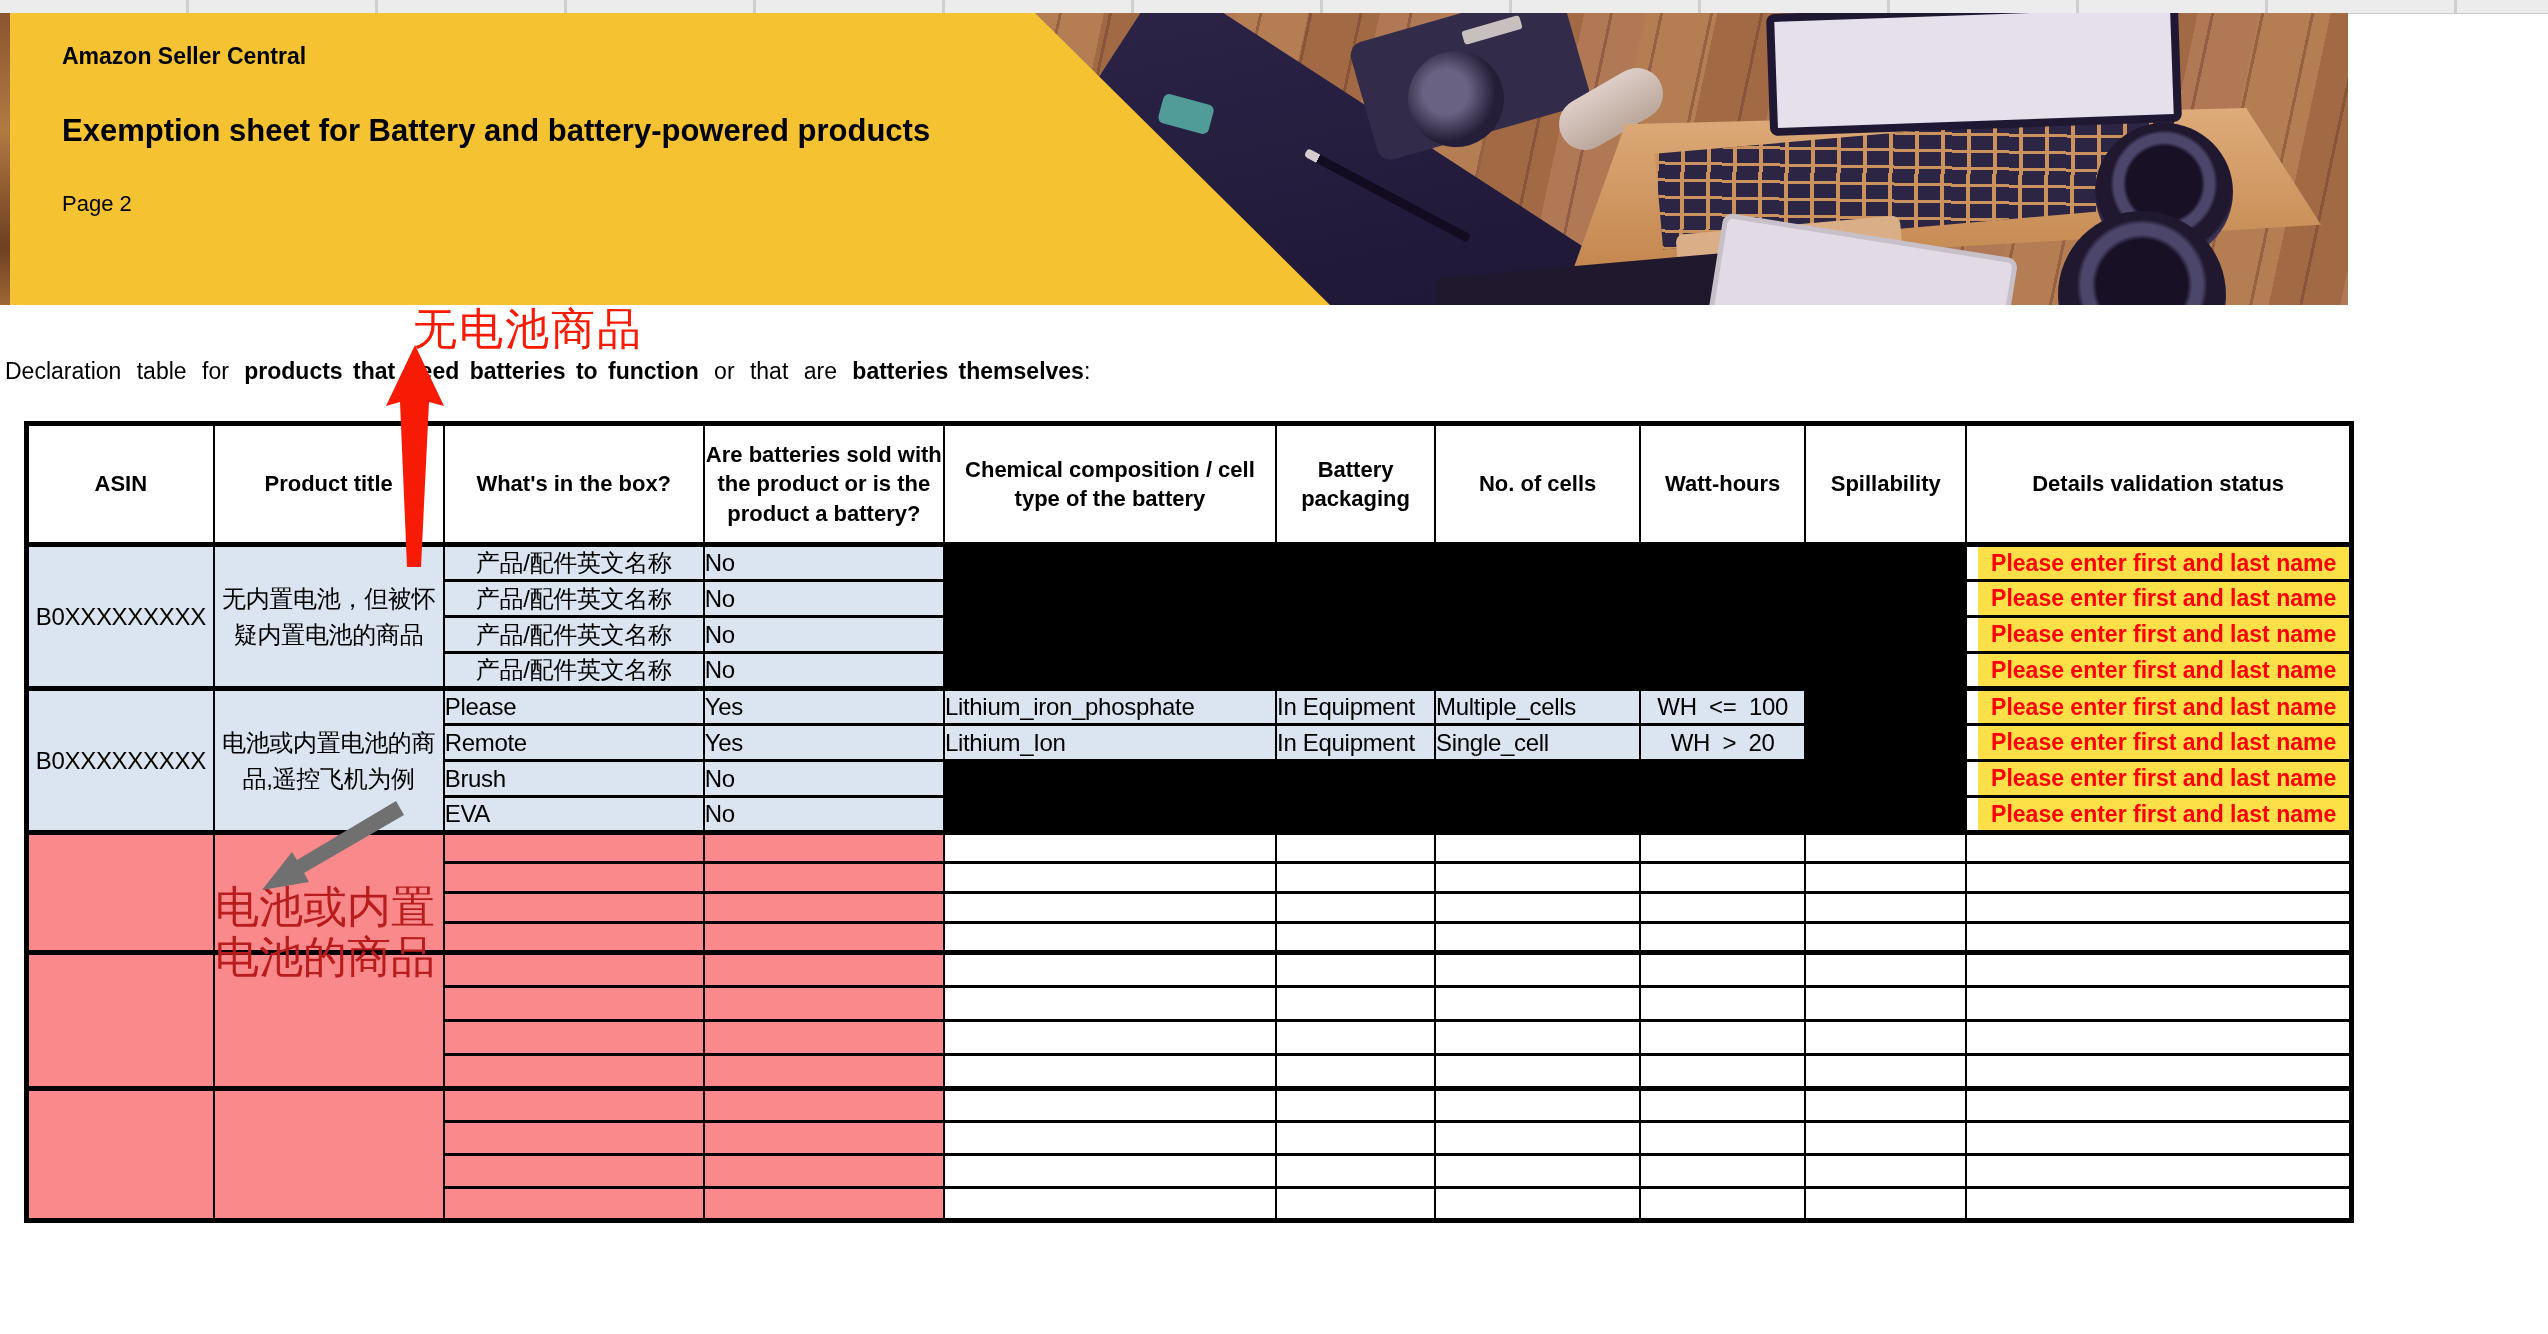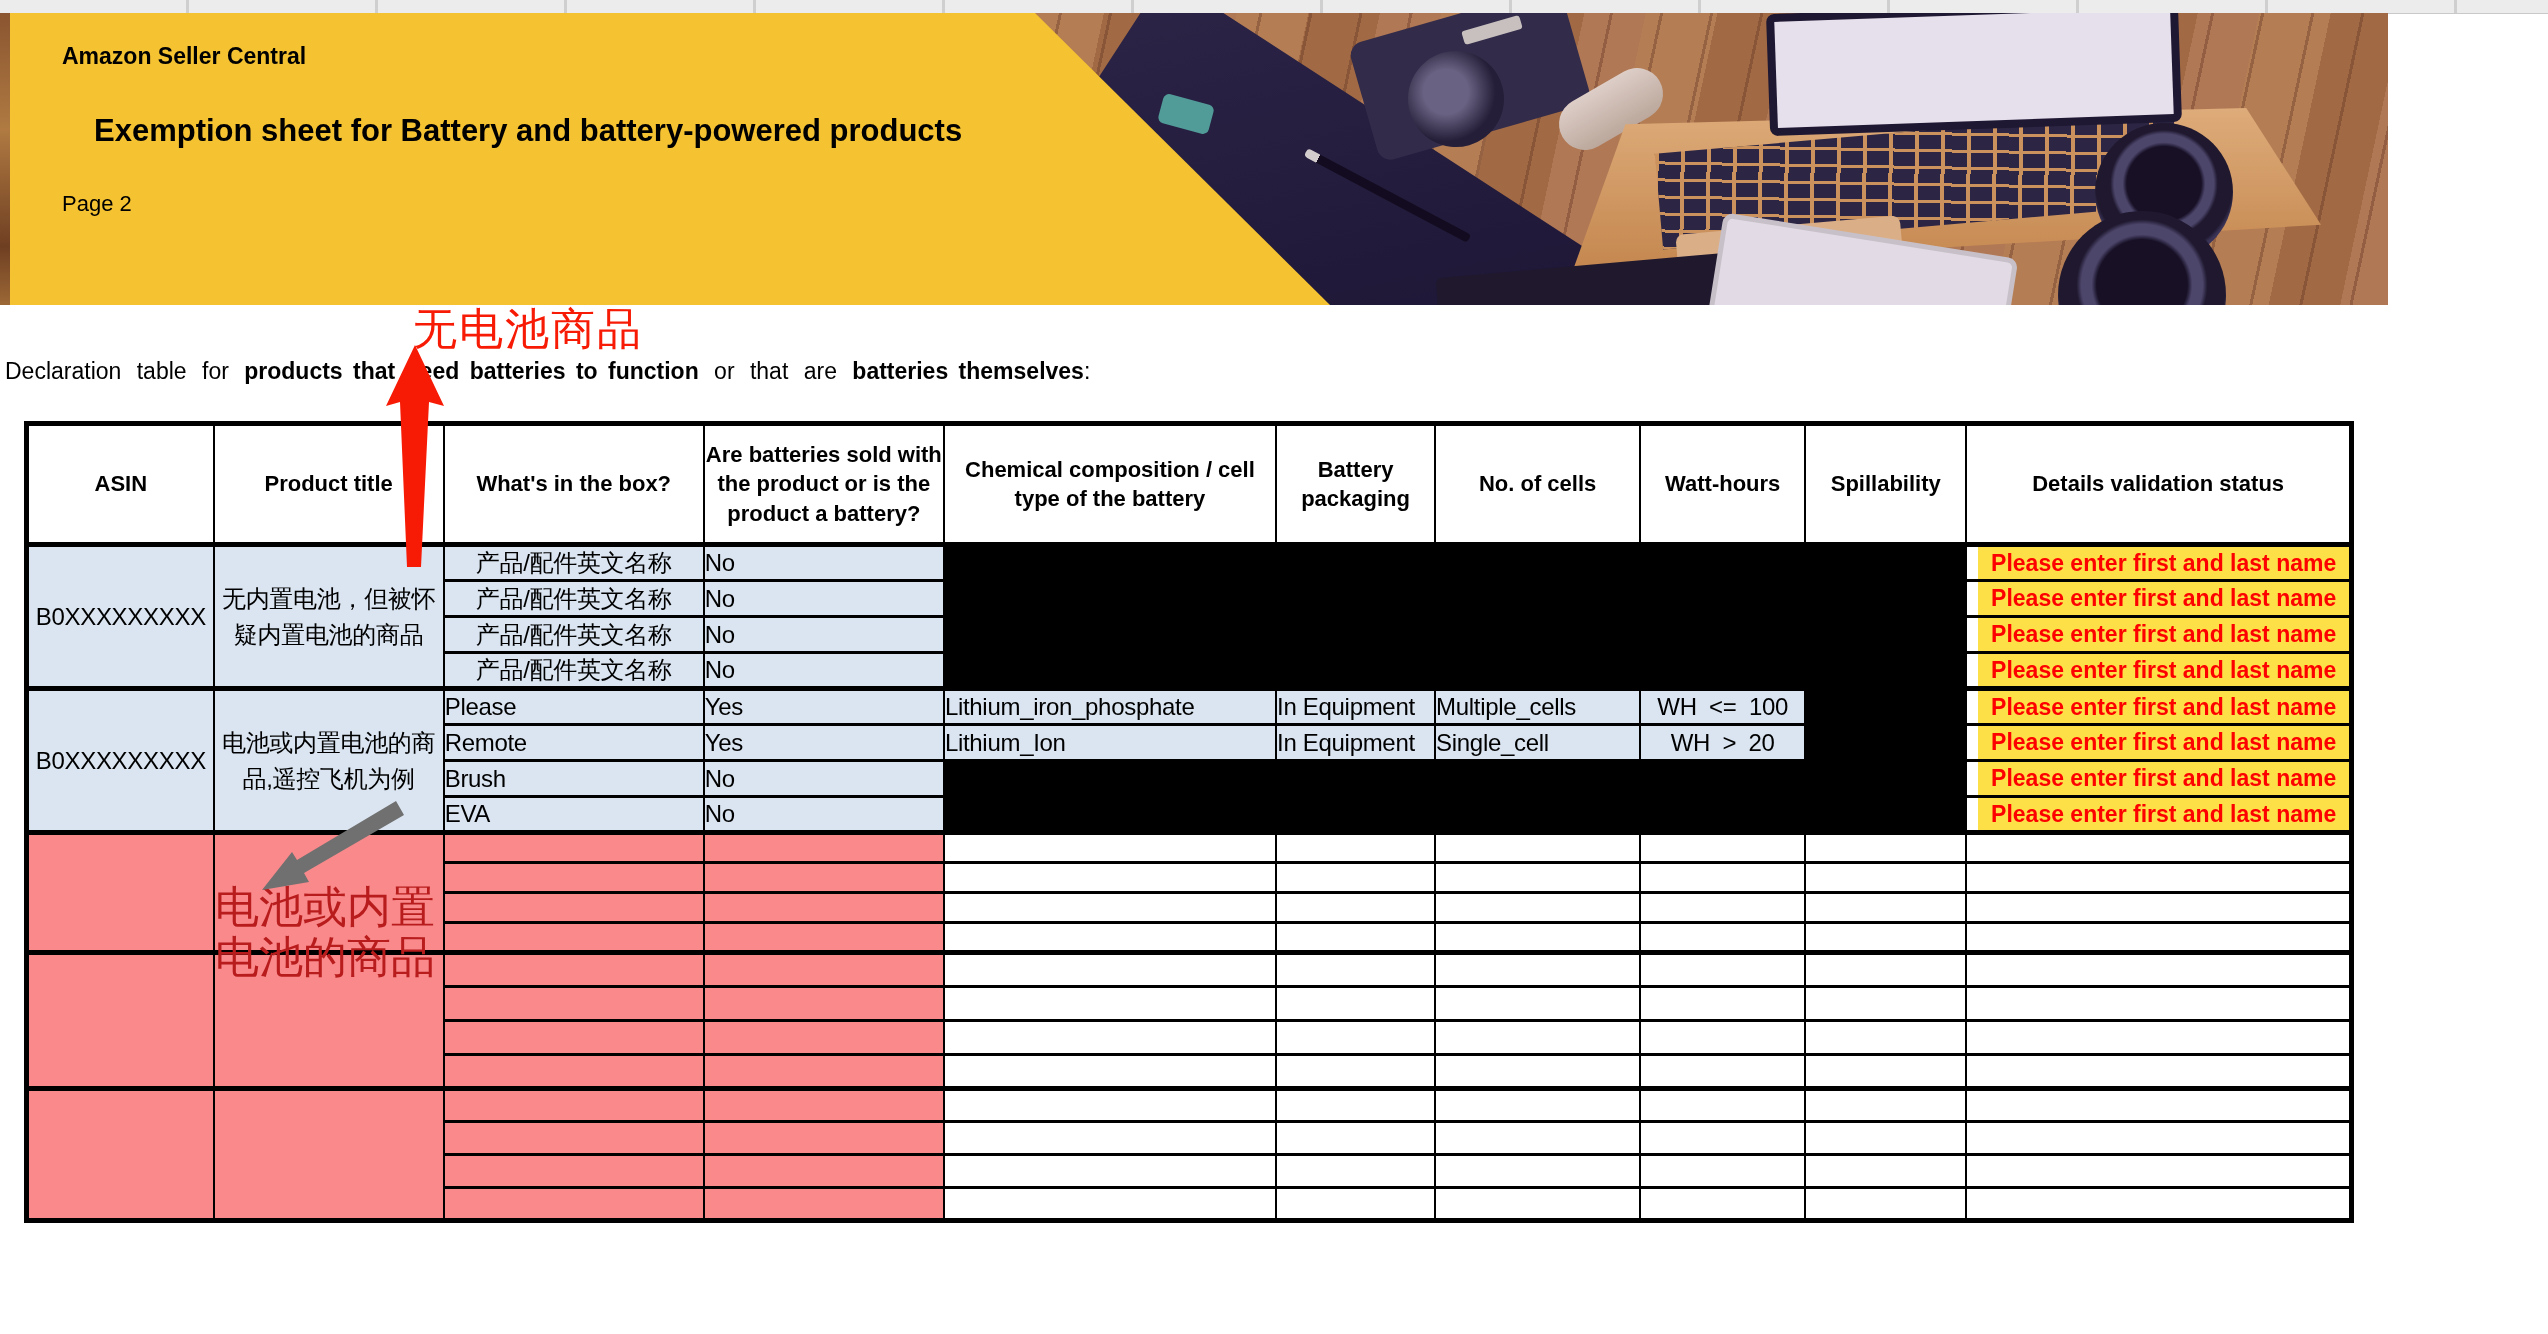--- a/index.html
+++ b/index.html
@@ -7,21 +7,21 @@
         font-family:"Liberation Sans","DejaVu Sans",sans-serif;color:#000;}
 
   
   .topstrip{position:absolute;left:0;top:0;width:2548px;height:13px;
     background:repeating-linear-gradient(90deg,#ececec 0 186px,#cfcfcf 186px 189px);
     border-bottom:1px solid #c9c9c9;z-index:1;}
 
   
   .wood-sliver{position:absolute;left:0;top:13px;width:10px;height:292px;
     background:linear-gradient(180deg,#8a5530,#b07a42 40%,#6f3f22 80%,#9c6836);z-index:2;}
-  .banner{position:absolute;left:10px;top:13px;width:2338px;height:292px;overflow:hidden;z-index:2;padding-left:40px;}
+  .banner{position:absolute;left:10px;top:13px;width:2338px;height:292px;overflow:hidden;z-index:2;}
   .photo{position:absolute;inset:0;
     background:
       repeating-linear-gradient(102deg,transparent 0 46px,rgba(90,45,15,.35) 46px 49px),
       repeating-linear-gradient(102deg,#c28a4b 0 70px,#ad7439 70px 140px,#bd844b 140px 200px);}
   .photo .shape{position:absolute;}
   .tint{position:absolute;inset:0;background:rgba(98,52,140,.14);}
   .tablet-dark{left:1020px;top:88px;width:560px;height:330px;transform:rotate(33deg);
     background:linear-gradient(135deg,#23233c,#14142a 60%);border-radius:10px;}
   .pen{left:1285px;top:178px;width:185px;height:9px;transform:rotate(28deg);
     background:linear-gradient(90deg,#e7e7d8 0 14px,#06060e 14px);border-radius:4px;}
@@ -46,21 +46,21 @@
     background:radial-gradient(circle at 50% 44%,#0c0c16 0 36%,#4a4a66 40% 48%,#14141f 52% 66%,#34344e 70% 78%,#0f0f18 82%);}
   .lens2{left:2048px;top:198px;width:168px;height:168px;border-radius:50%;
     background:radial-gradient(circle at 50% 44%,#0c0c16 0 36%,#4a4a66 40% 48%,#14141f 52% 66%,#34344e 70% 78%,#0f0f18 82%);}
   .white-tablet{left:1703px;top:222px;width:288px;height:108px;transform:rotate(9deg);
     background:#f7f7f4;border:5px solid #d8d8d2;border-radius:10px;}
   .dark-pad{left:1428px;top:250px;width:345px;height:72px;transform:rotate(-5deg);background:#15151f;border-radius:6px;}
 
   .yellow{position:absolute;inset:0;background:#F5C232;
     clip-path:polygon(0 0,1025px 0,1320px 292px,0 292px);}
   .brand{position:absolute;left:52px;top:30px;font-size:23px;font-weight:bold;}
-  .title{position:absolute;left:52px;top:100px;font-size:31px;font-weight:bold;margin-left:32px;}
+  .title{position:absolute;left:52px;top:100px;font-size:31px;font-weight:bold;}
   .pagenum{position:absolute;left:52px;top:178px;font-size:22px;}
 
   
   .red-label{position:absolute;left:413px;top:300px;font-size:44px;color:#f71a05;letter-spacing:2px;z-index:45;white-space:nowrap;}
   .gray-label{position:absolute;left:215px;top:882px;font-size:44px;line-height:50px;color:#b91c1c;z-index:55;white-space:nowrap;}
   .decl{position:absolute;left:5px;top:358px;font-size:23px;word-spacing:9px;z-index:5;white-space:nowrap;}
   .decl b{word-spacing:4px;}
 
   
   .twrap{position:absolute;left:24px;top:421px;z-index:10;}

